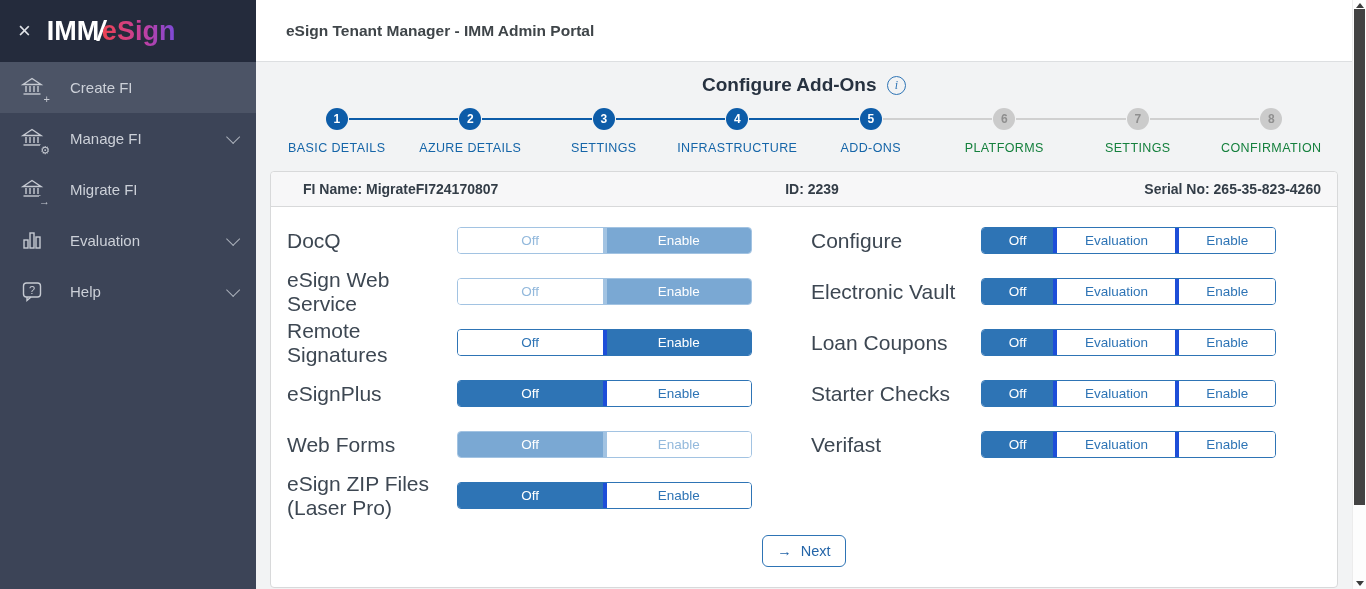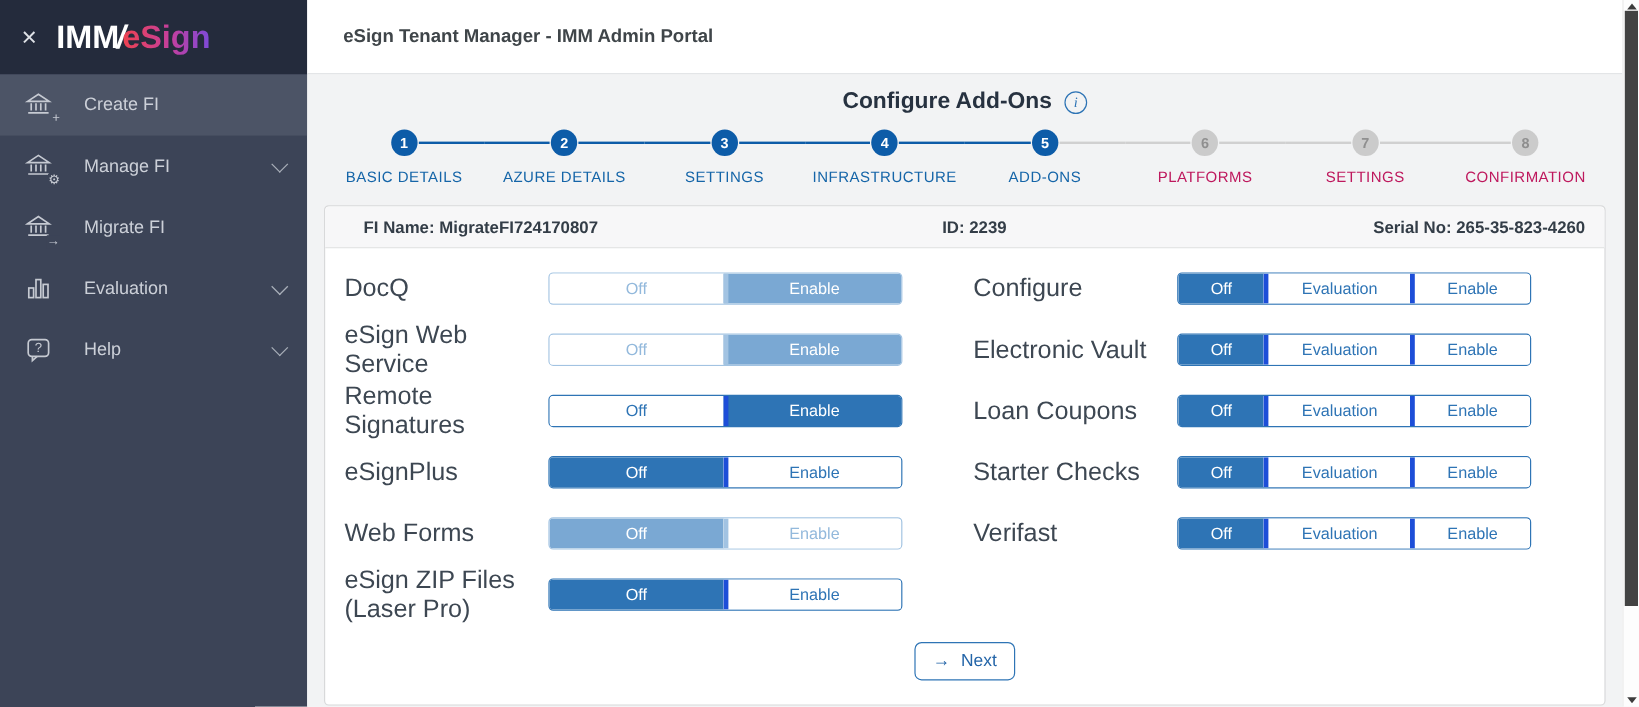--- a/index.html
+++ b/index.html
@@ -53,21 +53,21 @@
   .step-line.l { left:0; right:calc(50% + 12px); }
   .step-line.r { left:calc(50% + 12px); right:0; }
   .step-line.blue { background:#0d5ca8; }
   .step-line.gray { background:#d0d0d0; }
   .step-circle { position:relative; width:22px; height:22px; border-radius:50%; margin:0 auto;
                  font-size:12px; font-weight:bold; line-height:22px; z-index:1; }
   .step.active .step-circle { background:#0d5ca8; color:#fff; }
   .step.pending .step-circle { background:#cbcbcb; color:#8f8f8f; }
   .step-label { margin-top:11px; font-size:12.5px; letter-spacing:.4px; font-weight:500; }
   .step.active .step-label { color:#1565a8; }
-  .step.pending .step-label { color:#be185d; }
+  .step.pending .step-label { color:#15803d; }
 
   
   .card { background:#fff; border:1px solid #d8d9da; border-radius:4px; margin-top:16px; }
   .fi-bar { display:flex; align-items:center; background:#f7f7f8; border-bottom:1px solid #d8d9da;
             border-radius:4px 4px 0 0; padding:9px 16px; font-weight:bold; font-size:14px; color:#333d47; }
   .fi-bar .fi-name { flex:1; text-align:left;padding-left:16px; }
   .fi-bar .fi-id { flex:1; text-align:center; }
   .fi-bar .fi-serial { flex:1; text-align:right; }
 
   .card-body { display:flex; padding:8px 16px 0; }

